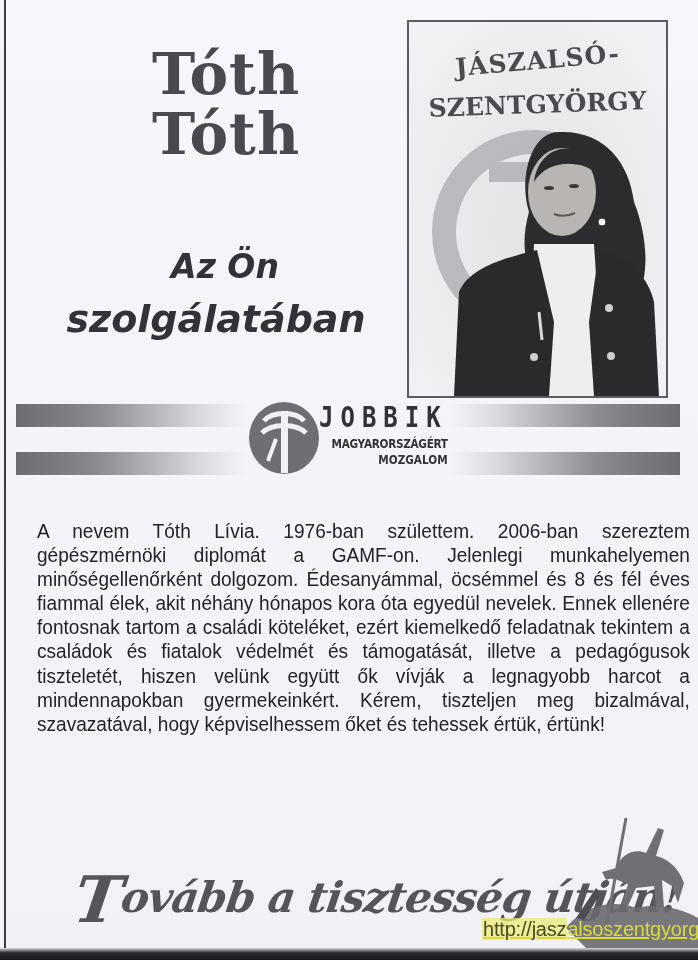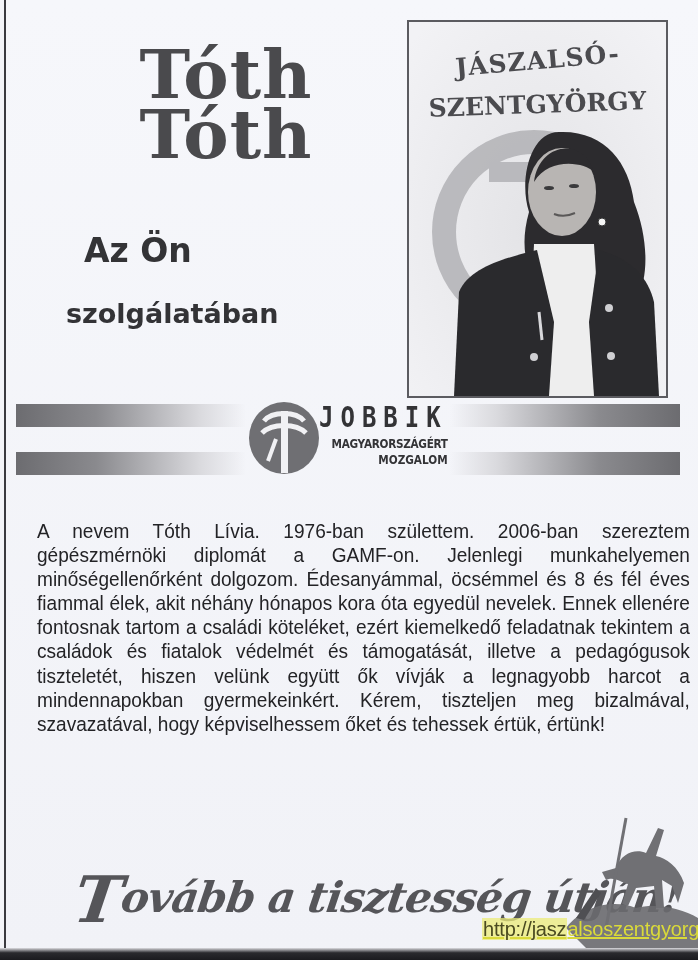--- a/index.html
+++ b/index.html
@@ -13,31 +13,31 @@
     background:linear-gradient(180deg,#f6f7fb 0%,#f1f2f7 100%);
     border-left:2px solid #3a3a3f;
   }
   .bottom-edge {
     position:absolute; left:0; top:948px; width:698px; height:12px;
     background:linear-gradient(180deg,#dcdce0 0%,#2a2a2e 40%,#1b1b1f 100%);
   }
   .name-title {
     position:absolute; left:100px; top:44px; width:240px;
     font-family:"DejaVu Serif", serif; font-weight:bold;
-    font-size:68px; line-height:60px; color:#4a4a4d;
+    font-size:58px; line-height:60px; color:#4a4a4d;
     text-align:center; letter-spacing:1px;
   }
   .name-line { display:block; }
   .tagline {
-    position:absolute; left:60px; top:232px; width:300px;
+    position:absolute; left:60px; top:248px; width:300px;
     font-family:"DejaVu Sans", sans-serif; font-weight:bold;
-    color:#333336; 
+    color:#333336; text-align:center;font-style:italic;
   }
   .tagline .l1 { display:block; font-size:33px; line-height:38px; padding-left:18px; }
-  .tagline .l2 { display:block; font-size:27px; line-height:40px; margin-top:24px; }
+  .tagline .l2 { display:block; font-size:38px; line-height:40px; margin-top:13px; }
 
   .photo-frame {
     position:absolute; left:401px; top:20px; width:257px; height:374px;
     border:2px solid #5b5b60; background:#ececf0; overflow:hidden;
   }
   .photo-caption {
     position:absolute; left:0; width:100%; text-align:center;
     font-family:"DejaVu Serif", serif; font-weight:bold; color:#4b4b4f;
   }
   .photo-caption.c1 { top:24px; font-size:25px; transform:rotate(-5deg); letter-spacing:1px; }

